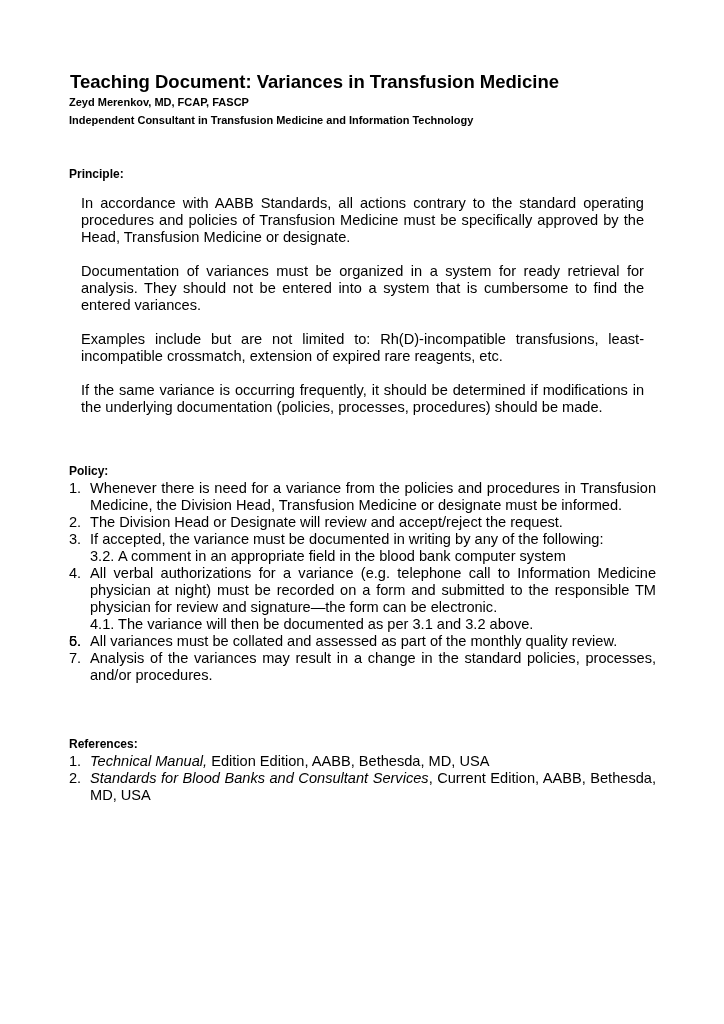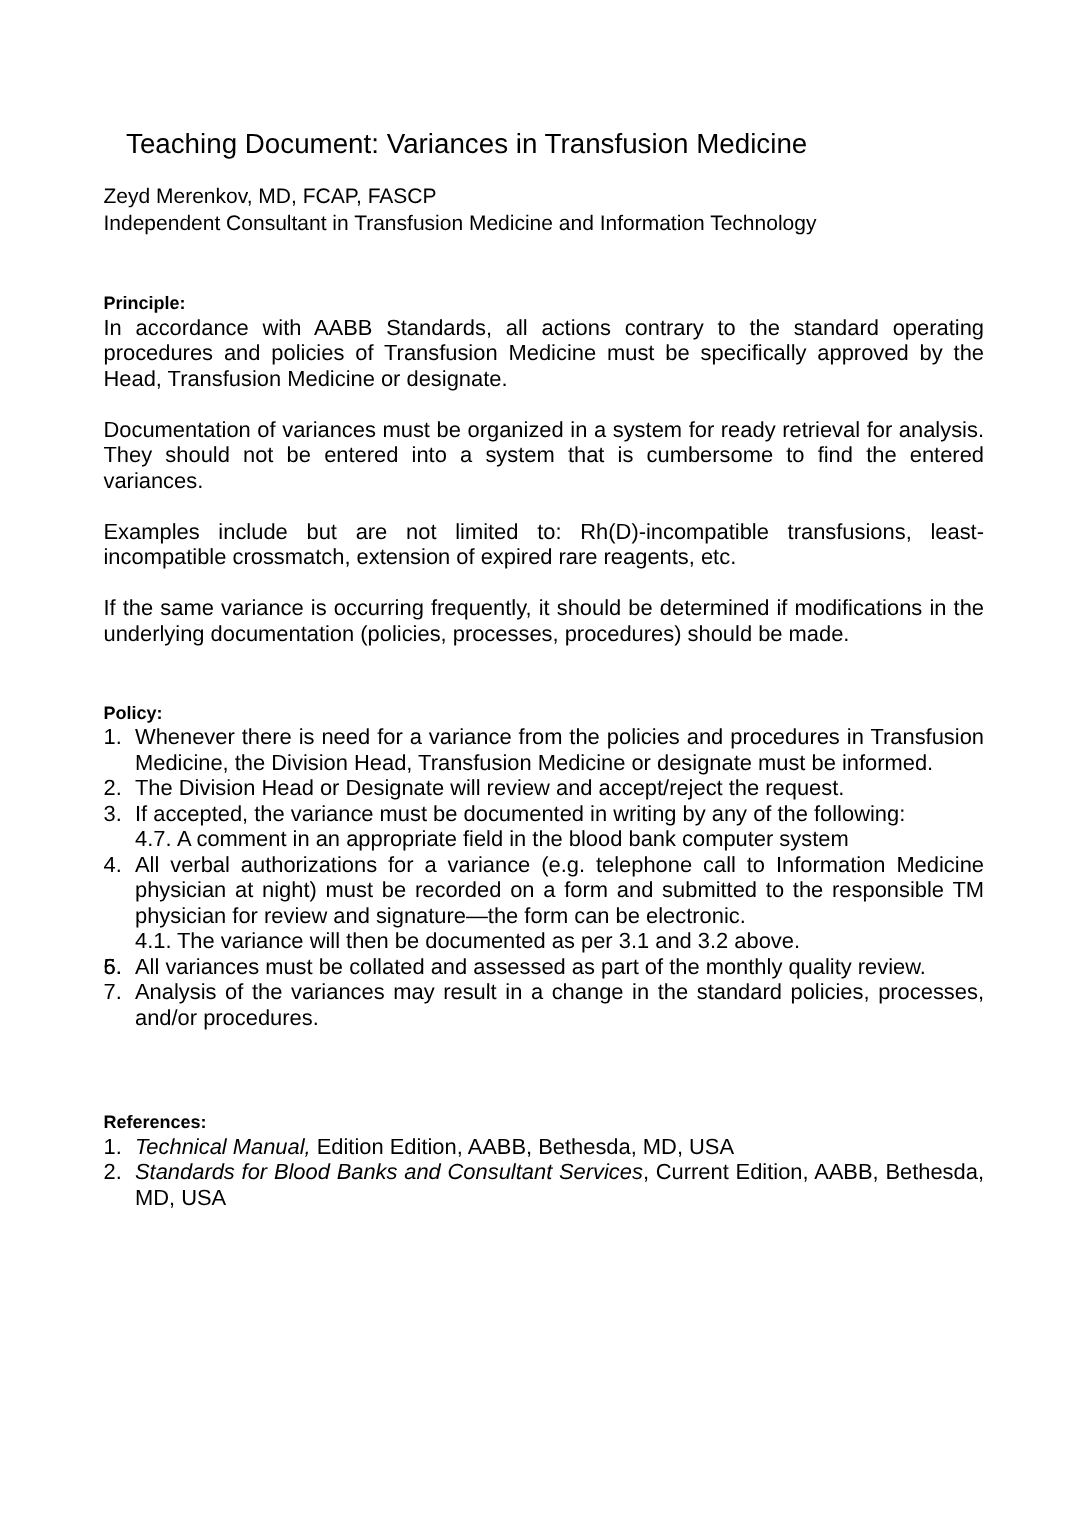--- a/index.html
+++ b/index.html
@@ -1,22 +1,22 @@
 <!DOCTYPE html>
 <html><head>
 <meta charset="utf-8">
 <style>
   html, body { margin: 0; padding: 0; background: #ffffff; }
   body { width: 724px; height: 1024px; position: relative; overflow: hidden;
          font-family: "Liberation Sans", sans-serif; color: #000; }
   .page { position: absolute; left: 69px; top: 70px; width: 587px; }
-  .title { font-weight: normal; font-size: 18.5px; line-height: 21px; margin: 15px; }
-  .subtitle { font-weight: normal; font-size: 14px; line-height: 18px; margin: 0; }
+  .title { font-weight: bold; font-size: 18.5px; line-height: 21px; margin: 1px; }
+  .subtitle { font-weight: bold; font-size: 11px; line-height: 18px; margin: 0; }
   .section-head { font-weight: bold; font-size: 12px; line-height: 17px; margin: 0; }
-  p { font-size: 14.6px; line-height: 17px; margin: 0; text-align: justify; }
+  p { font-size: 14.6px; line-height: 17px; margin: 12px; text-align: justify; }
   .para { margin-top: 17px; }
   ol.list { list-style: none; margin: 0; padding: 0; font-size: 14.6px; line-height: 17px; }
   ol.list li { position: relative; padding-left: 21px; text-align: justify; }
   ol.list li .num { position: absolute; left: 0; top: 0; }
   ol.sub { list-style: none; margin: 0; padding: 0; }
   ol.sub li { padding-left: 28px; }
   .i { font-style: italic; }
 </style>
 </head>
 <body>
@@ -38,21 +38,21 @@
 
   <div style="height:35px"></div>
 
   <section>
     <div class="section-head">Policy:</div>
     <ol class="list">
       <li><span class="num">1.</span><span>Whenever there is need for a variance from the policies and procedures in Transfusion Medicine, the Division Head, Transfusion Medicine or designate must be informed.</span></li>
       <li><span class="num">2.</span><span>The Division Head or Designate will review and accept/reject the request.</span></li>
       <li><span class="num">3.</span><span>If accepted, the variance must be documented in writing by any of the following:</span>
         <ol class="sub list">
-          <li><span class="num">4.7.</span><span>A comment in an appropriate field in the blood bank computer system</span></li>
+          <li><span class="num">3.2.</span><span>A comment in an appropriate field in the blood bank computer system</span></li>
         </ol>
       </li>
       <li><span class="num">4.</span><span>All verbal authorizations for a variance (e.g. telephone call to Information Medicine physician at night) must be recorded on a form and submitted to the responsible TM physician for review and signature—the form can be electronic.</span>
         <ol class="sub list">
           <li><span class="num">4.1.</span><span>The variance will then be documented as per 3.1 and 3.2 above.</span></li>
         </ol>
       </li>
       <li><span class="num">5.</span></li>
       <li><span class="num">6.</span><span>All variances must be collated and assessed as part of the monthly quality review.</span></li>
       <li><span class="num">7.</span><span>Analysis of the variances may result in a change in the standard policies, processes, and/or procedures.</span></li>

